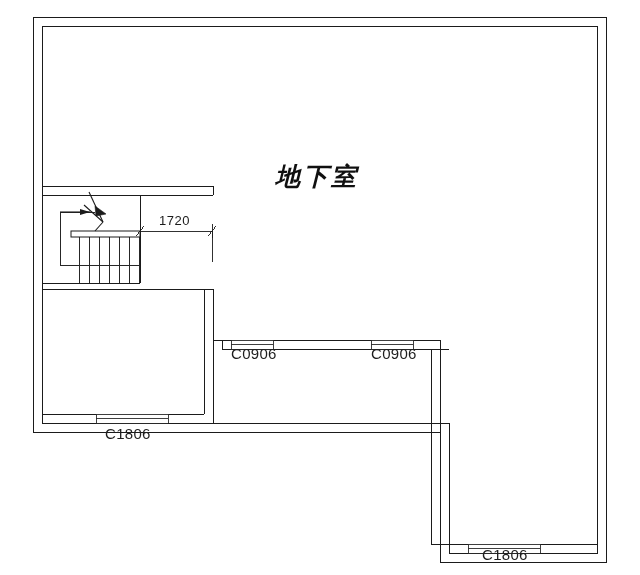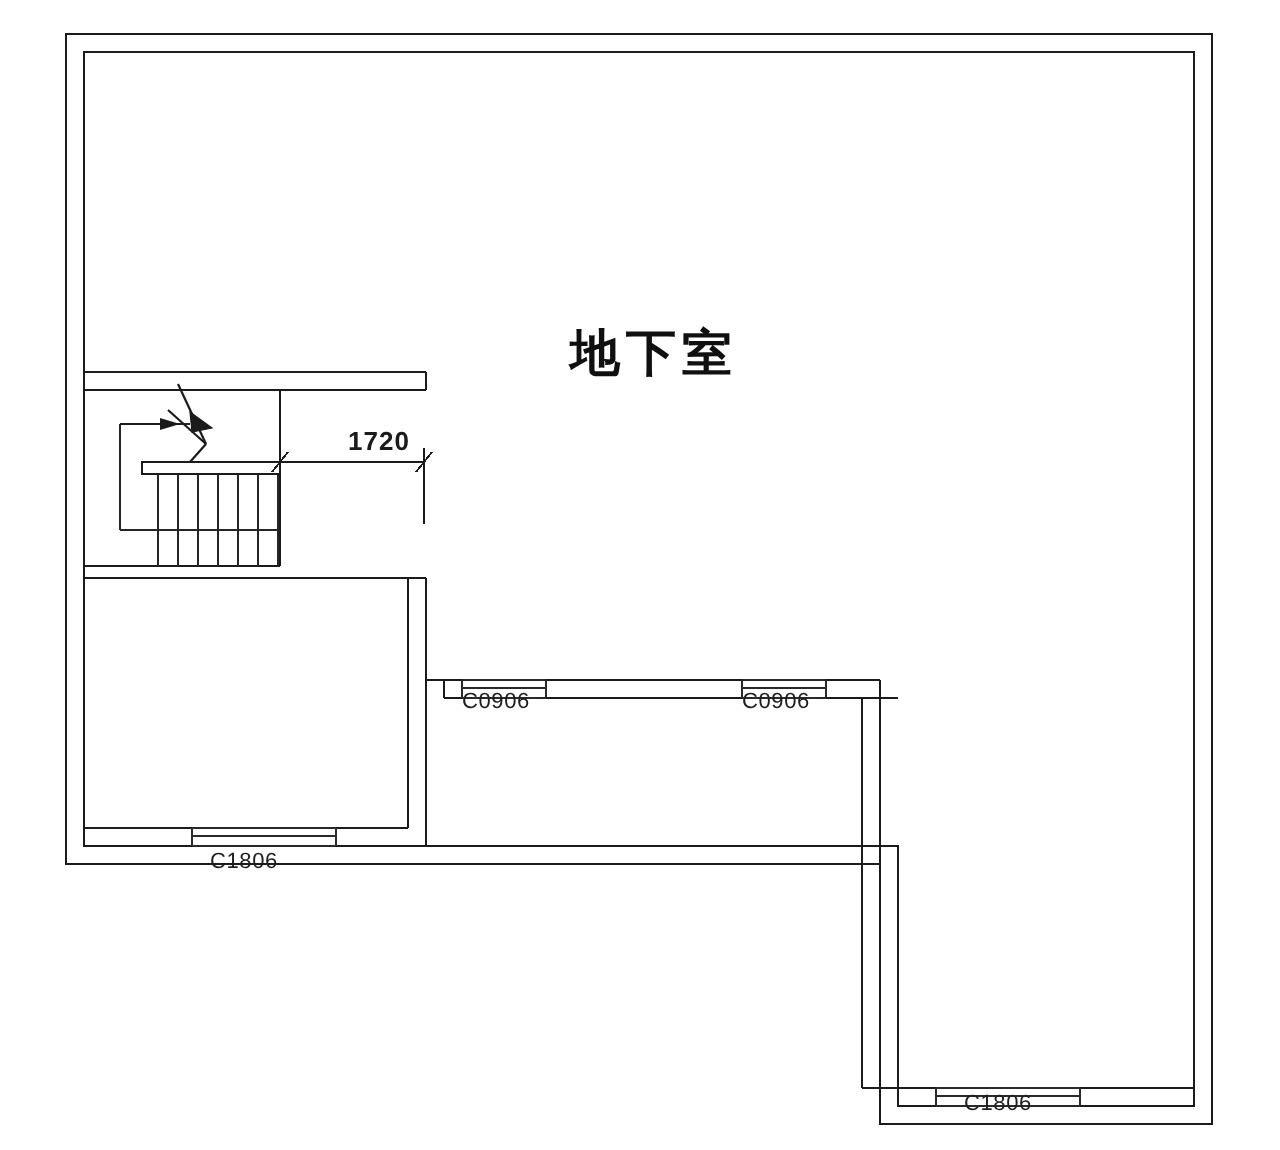--- a/index.html
+++ b/index.html
@@ -78,21 +78,21 @@
     position: absolute;
     font-family: "Liberation Sans", sans-serif;
     font-size: 13px;
     color: #1b1b1b;
     letter-spacing: 0.5px;
     white-space: nowrap;
   }
   .win-label {
     position: absolute;
     font-family: "Liberation Sans", sans-serif;
-    font-size: 11px;
+    font-size: 15px;
     color: #1f1f1f;
     letter-spacing: 0.3px;
     white-space: nowrap;
   }
   .watermark {
     position: absolute;
     font-family: "DejaVu Serif", serif;
     font-weight: 700;
     font-size: 78px;
     letter-spacing: 8px;
@@ -229,23 +229,23 @@
       <rect class="window-fill" x="468" y="544" width="72" height="9"></rect>
       <path class="window-line" d="M 468 544 L 540 544"></path>
       <path class="window-line" d="M 468 548 L 540 548"></path>
       <path class="window-line" d="M 468 553 L 540 553"></path>
       <path class="window-line" d="M 468 544 L 468 553"></path>
       <path class="window-line" d="M 540 544 L 540 553"></path>
     </g>
 
   </svg>
 
-  <div class="room-label" style="left:285px; top:160px;">地下室</div>
-
-  <div class="dim-label" style="left:174px; top:213px;font-weight:bold;">1720</div>
+  <div class="room-label" style="left:275px; top:160px;font-style:italic;">地下室</div>
+
+  <div class="dim-label" style="left:159px; top:213px;">1720</div>
 
   <div class="win-label" style="left:105px; top:425px;">C1806</div>
 
   <div class="win-label" style="left:231px; top:345px;">C0906</div>
 
   <div class="win-label" style="left:371px; top:345px;">C0906</div>
 
   <div class="win-label" style="left:482px; top:546px;">C1806</div>
 
 

